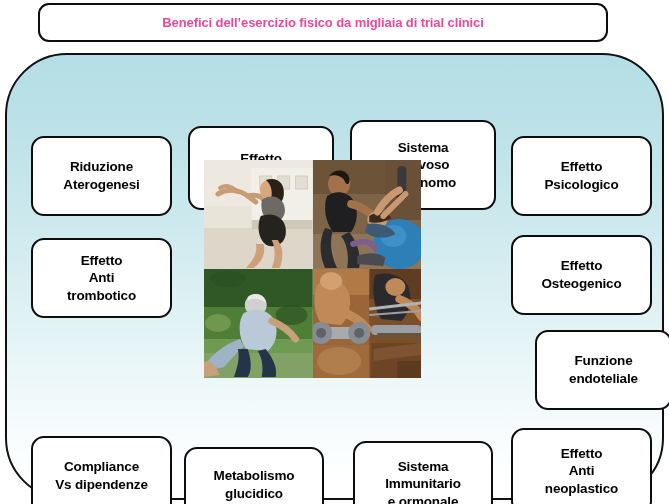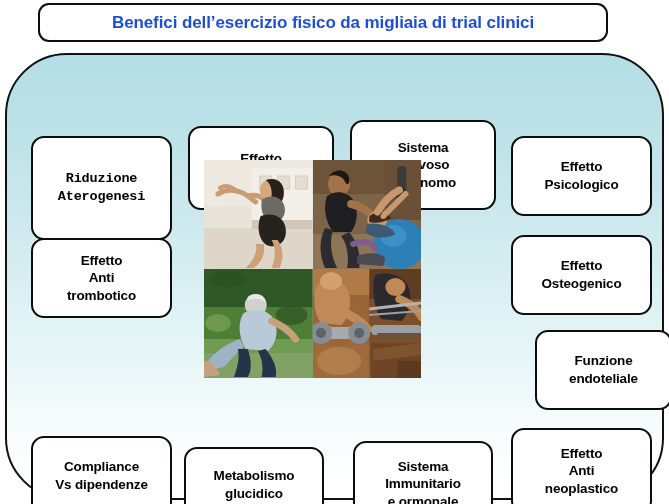--- a/index.html
+++ b/index.html
@@ -24,23 +24,23 @@
     height: 39px;
     background: #ffffff;
     border: 2.5px solid #0d0d0d;
     border-radius: 11px;
     box-sizing: border-box;
     display: flex;
     align-items: center;
     justify-content: center;
   }
   #title-text {
-    font-size: 17px;
+    font-size: 13px;
     font-weight: bold;
-    color: #1d4ed8;
+    color: #ec4899;
     letter-spacing: -0.1px;
     white-space: nowrap;
   }
 
   
   #panel {
     position: absolute;
     left: 5px;
     top: 53px;
     width: 659px;
@@ -72,21 +72,21 @@
   .node .label {
     font-size: 13.5px;
     font-weight: bold;
     color: #000000;
     line-height: 1.30;
     letter-spacing: -0.15px;
     padding: 0 4px;
   }
 
   
-  #node-riduzione-aterogenesi { left: 24px;  top: 81px;  width: 141px; height: 104px; font-family: Liberation Mono, monospace; }
+  #node-riduzione-aterogenesi { left: 24px;  top: 81px;  width: 141px; height: 80px; }
   #node-effetto-antitrombotico{ left: 24px;  top: 183px; width: 141px; height: 80px; }
   #node-profilo-lipidico      { left: 24px;  top: 279px; width: 141px; height: 80px; }
   #node-compliance            { left: 24px;  top: 381px; width: 141px; height: 80px; }
 
   
   #node-effetto-antiischemico { left: 181px; top: 71px;  width: 146px; height: 84px; }
   #node-sistema-nervoso       { left: 343px; top: 65px;  width: 146px; height: 90px; }
 
   
   #node-effetto-psicologico   { left: 504px; top: 81px;  width: 141px; height: 80px; }

